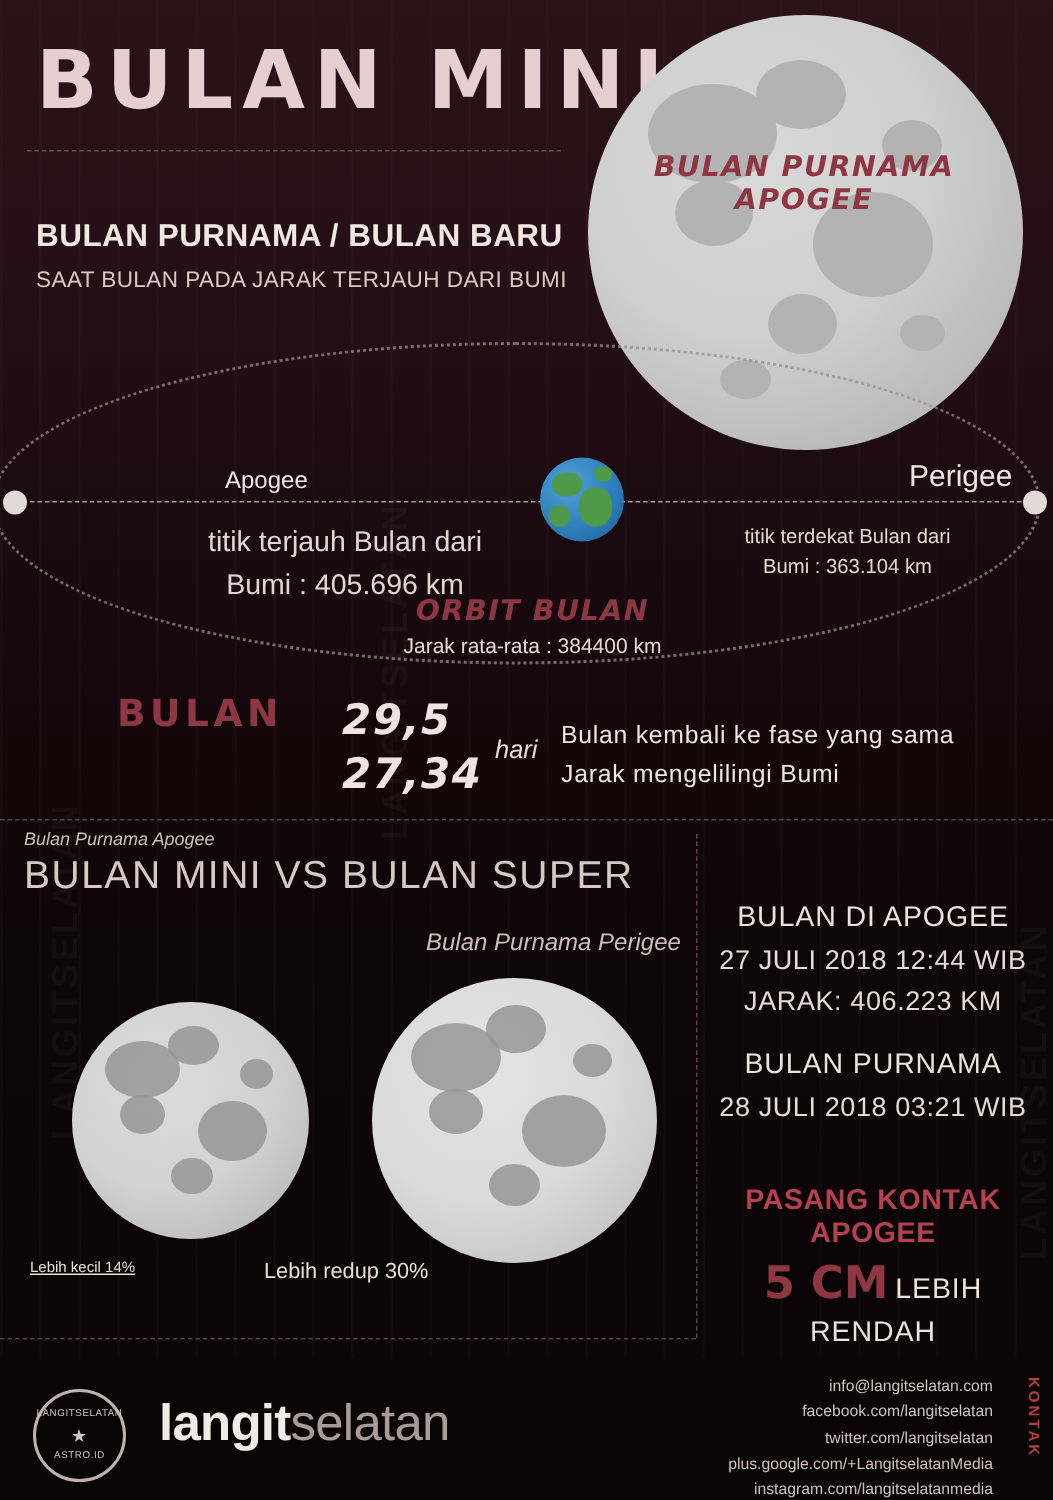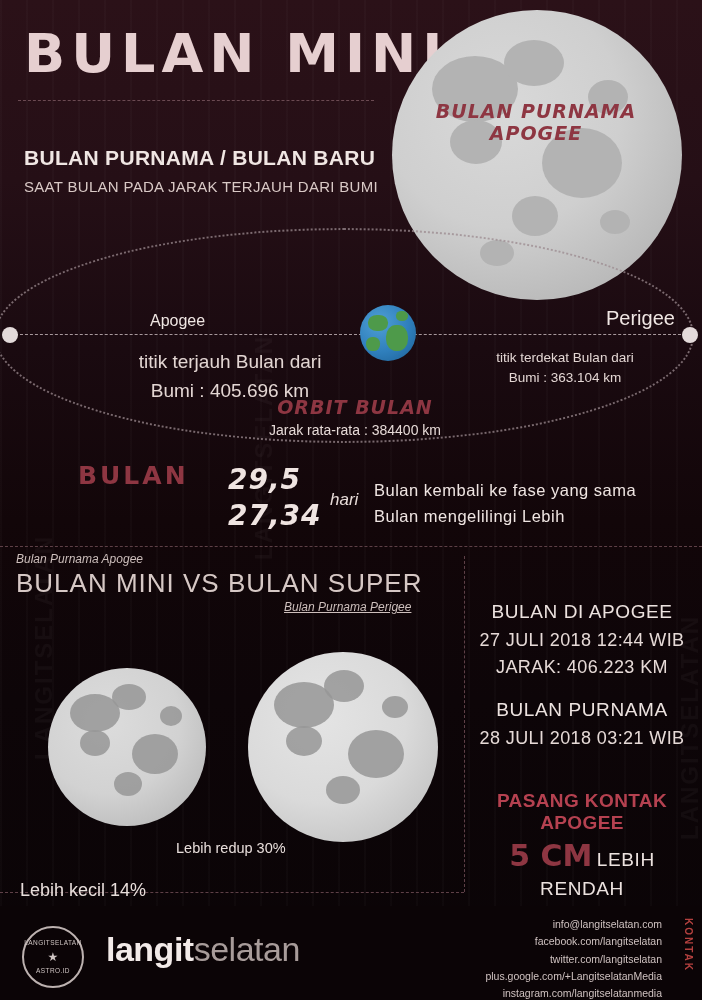--- a/index.html
+++ b/index.html
@@ -126,36 +126,36 @@
     font-size: 16.5px; line-height: 1.55; letter-spacing: .5px; color: #efe5e2;
   }
 
   
   .sect-div { position: absolute; left: 0; top: 546px; width: 702px; border-top: 1px dashed #5e4047; }
   .vs-title {
     position: absolute; left: 16px; top: 568px;
     font-size: 26px; letter-spacing: 1px; color: #d6c8c5;
   }
   .cap-apogee { position: absolute; left: 16px; top: 552px; font-size: 12px; font-style: italic; color: #cdbfbc; }
-  .cap-perigee { position: absolute; left: 284px; top: 600px; font-size: 12px; font-style: italic; color: #cdbfbc; text-decoration: underline; }
+  .cap-perigee { position: absolute; left: 284px; top: 620px; font-size: 16px; font-style: italic; color: #cdbfbc; }
   .vdiv { position: absolute; left: 464px; top: 556px; height: 336px; border-left: 1px dashed #5e4047; }
   .hdiv2 { position: absolute; left: 0px; top: 892px; width: 464px; border-top: 1px dashed #5e4047; }
 
   .moonA {
     position: absolute; left: 48px; top: 668px; width: 158px; height: 158px; border-radius: 50%;
     background: radial-gradient(circle at 38% 34%, #dcdcdc 0%, #d2d2d2 50%, #bdbdbd 80%, #a9a9a9 100%);
     overflow: hidden;
   }
   .moonB {
     position: absolute; left: 248px; top: 652px; width: 190px; height: 190px; border-radius: 50%;
     background: radial-gradient(circle at 38% 34%, #e4e4e4 0%, #dadada 50%, #c6c6c6 80%, #b2b2b2 100%);
     overflow: hidden;
   }
   .moonA .mare, .moonB .mare { position: absolute; background: rgba(150,150,150,.85); border-radius: 50%; }
-  .cap-small { position: absolute; left: 20px; top: 880px; font-size: 18px; color: #e8dedb; }
+  .cap-small { position: absolute; left: 20px; top: 840px; font-size: 10px; color: #e8dedb; text-decoration: underline; }
   .cap-dim { position: absolute; left: 176px; top: 840px; font-size: 14.5px; color: #e8dedb; }
 
   
   .rblock { position: absolute; left: 470px; width: 224px; text-align: center; }
   .r1 { top: 598px; }
   .r2 { top: 696px; }
   .r3 { top: 790px; }
   .r-head { font-size: 19px; letter-spacing: .6px; color: #ece2df; line-height: 1.5; }
   .r-line { font-size: 18px; letter-spacing: .4px; color: #e6dad7; line-height: 1.55; }
   .r-red { font-size: 19px; font-weight: bold; letter-spacing: .4px; color: #b54150; }
@@ -232,21 +232,21 @@
   <div class="periode-label">
     <div>BULAN</div>
   </div>
   <div class="periode-nums">
     <div>29,5</div>
     <div>27,34</div>
   </div>
   <div class="hari">hari</div>
   <div class="periode-desc">
     <div>Bulan kembali ke fase yang sama</div>
-    <div>Bulan mengelilingi Lebih</div>
+    <div>Jarak mengelilingi Bumi</div>
   </div>
 
   <div class="sect-div"></div>
   <div class="cap-apogee">Bulan Purnama Apogee</div>
   <div class="vs-title">BULAN MINI VS BULAN SUPER</div>
   <div class="cap-perigee">Bulan Purnama Perigee</div>
   <div class="vdiv"></div>
   <div class="hdiv2"></div>
 
   <div class="moonA">

